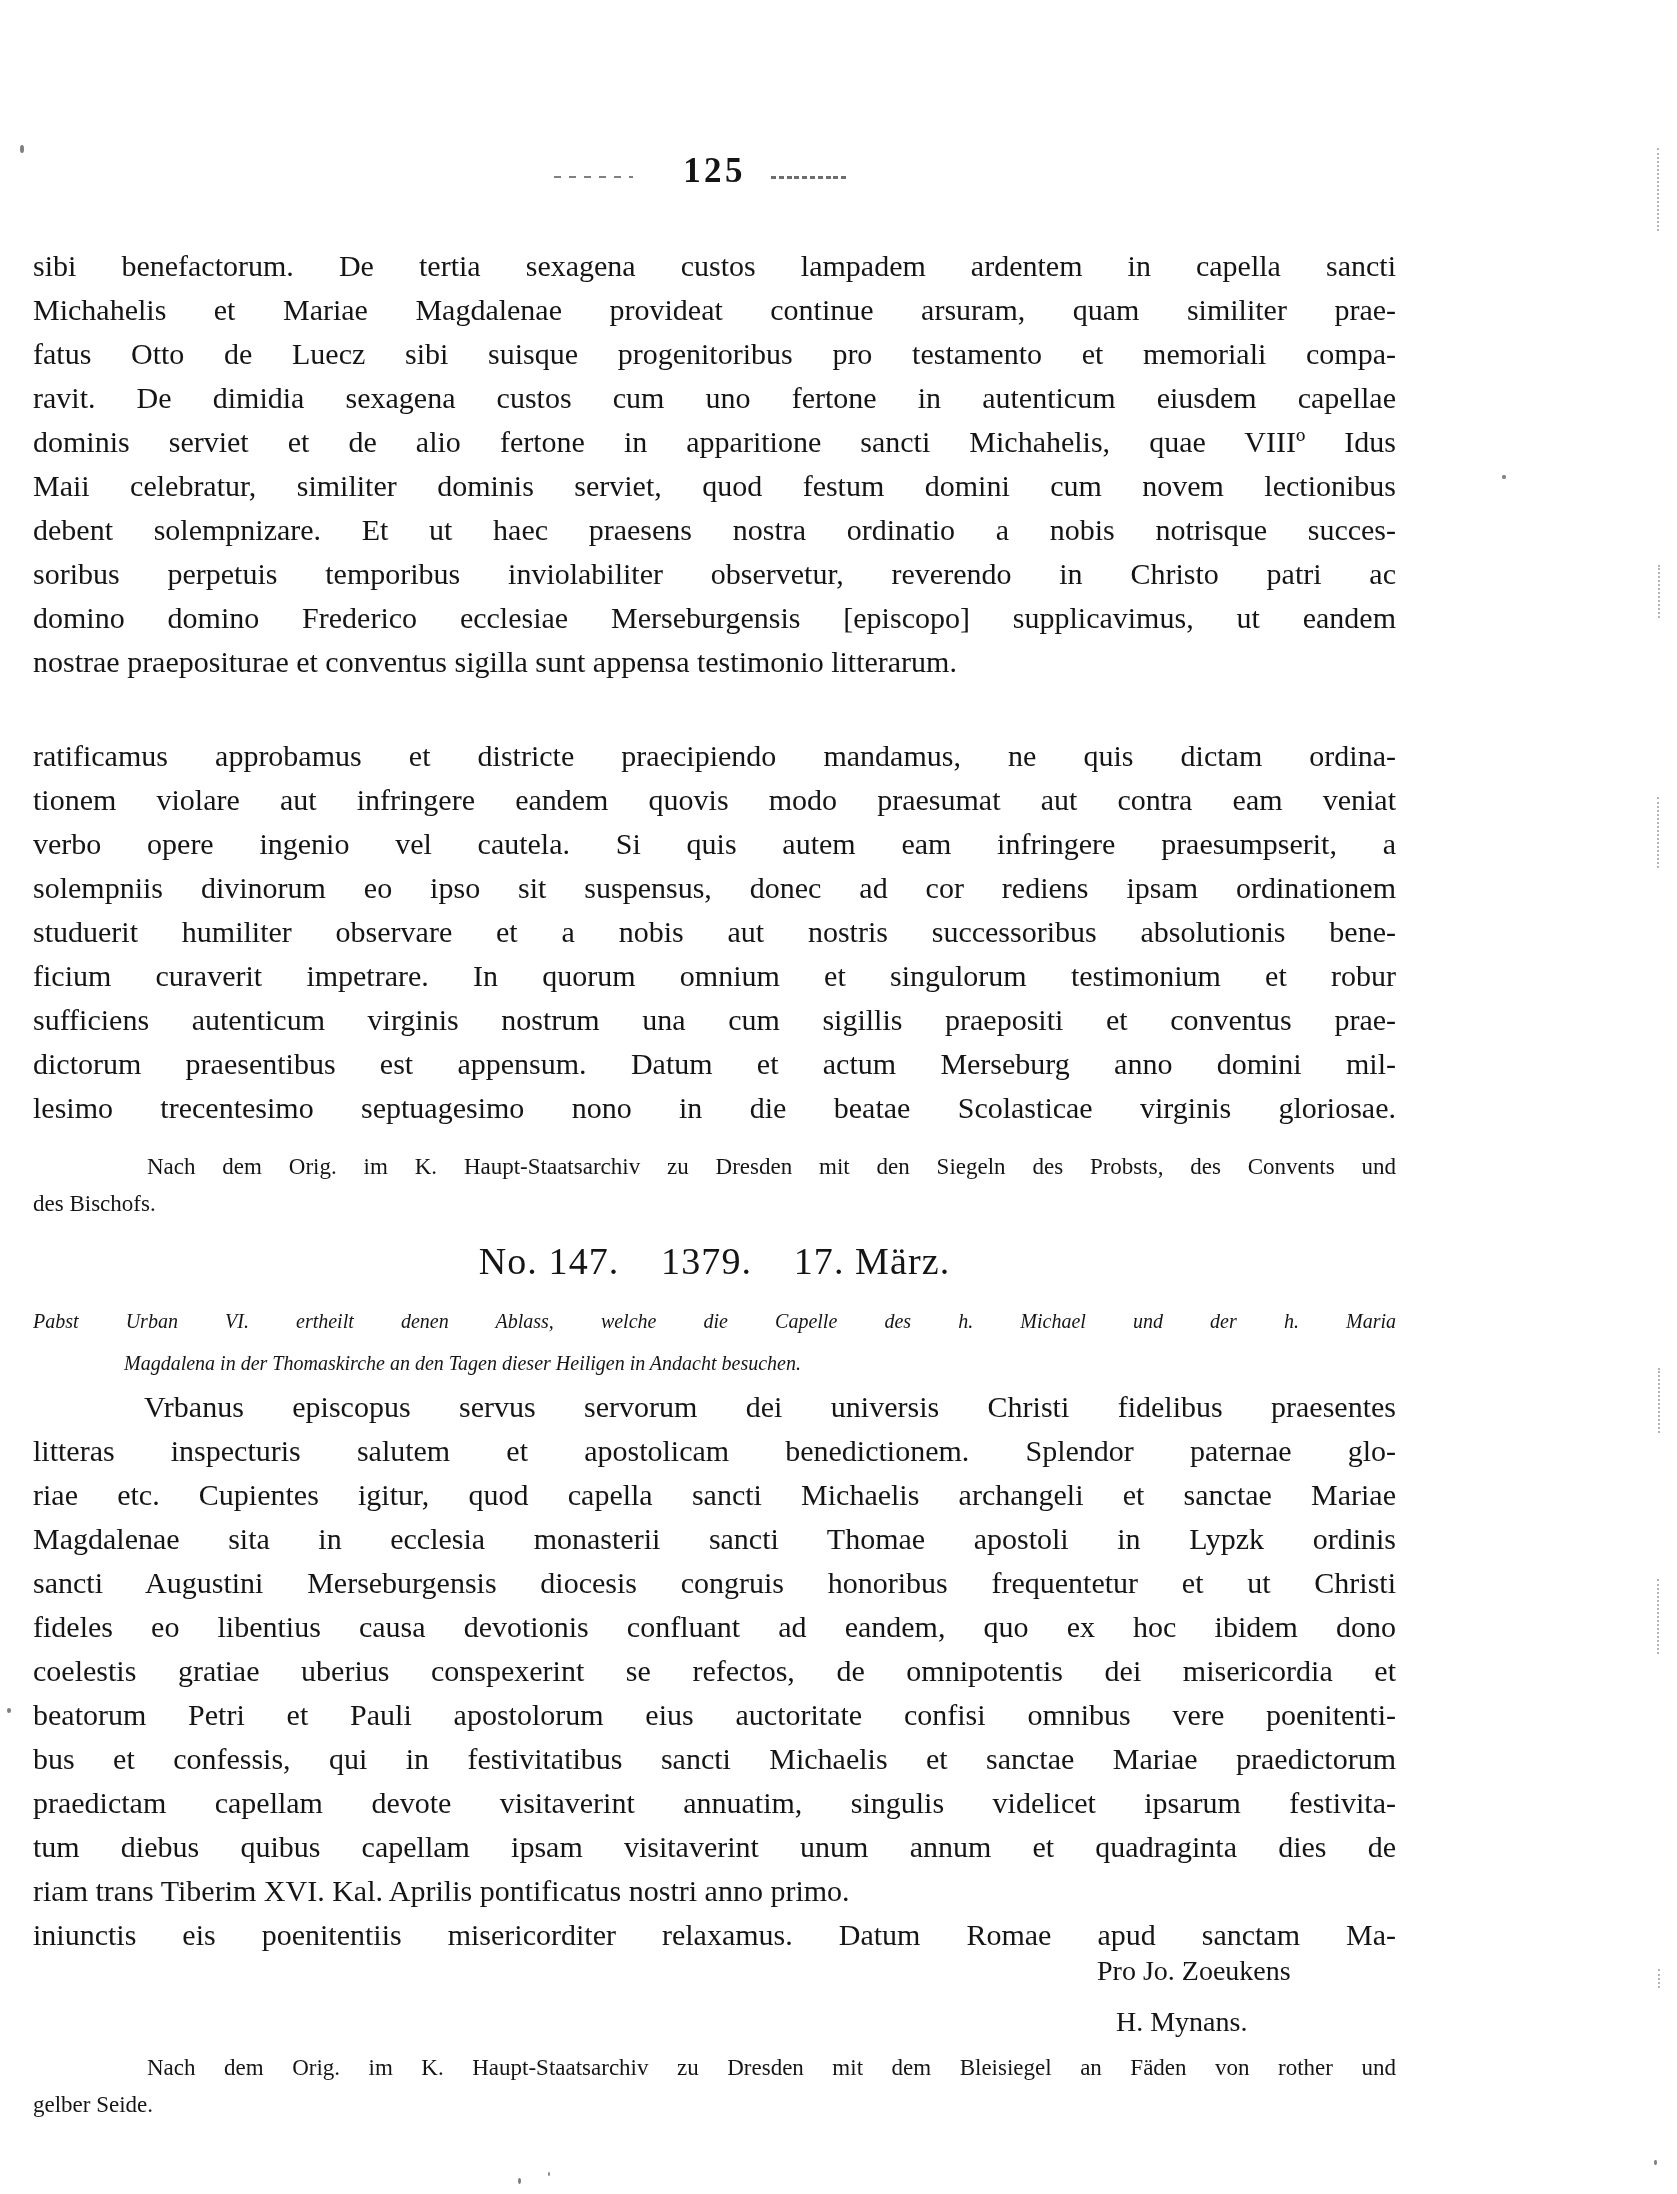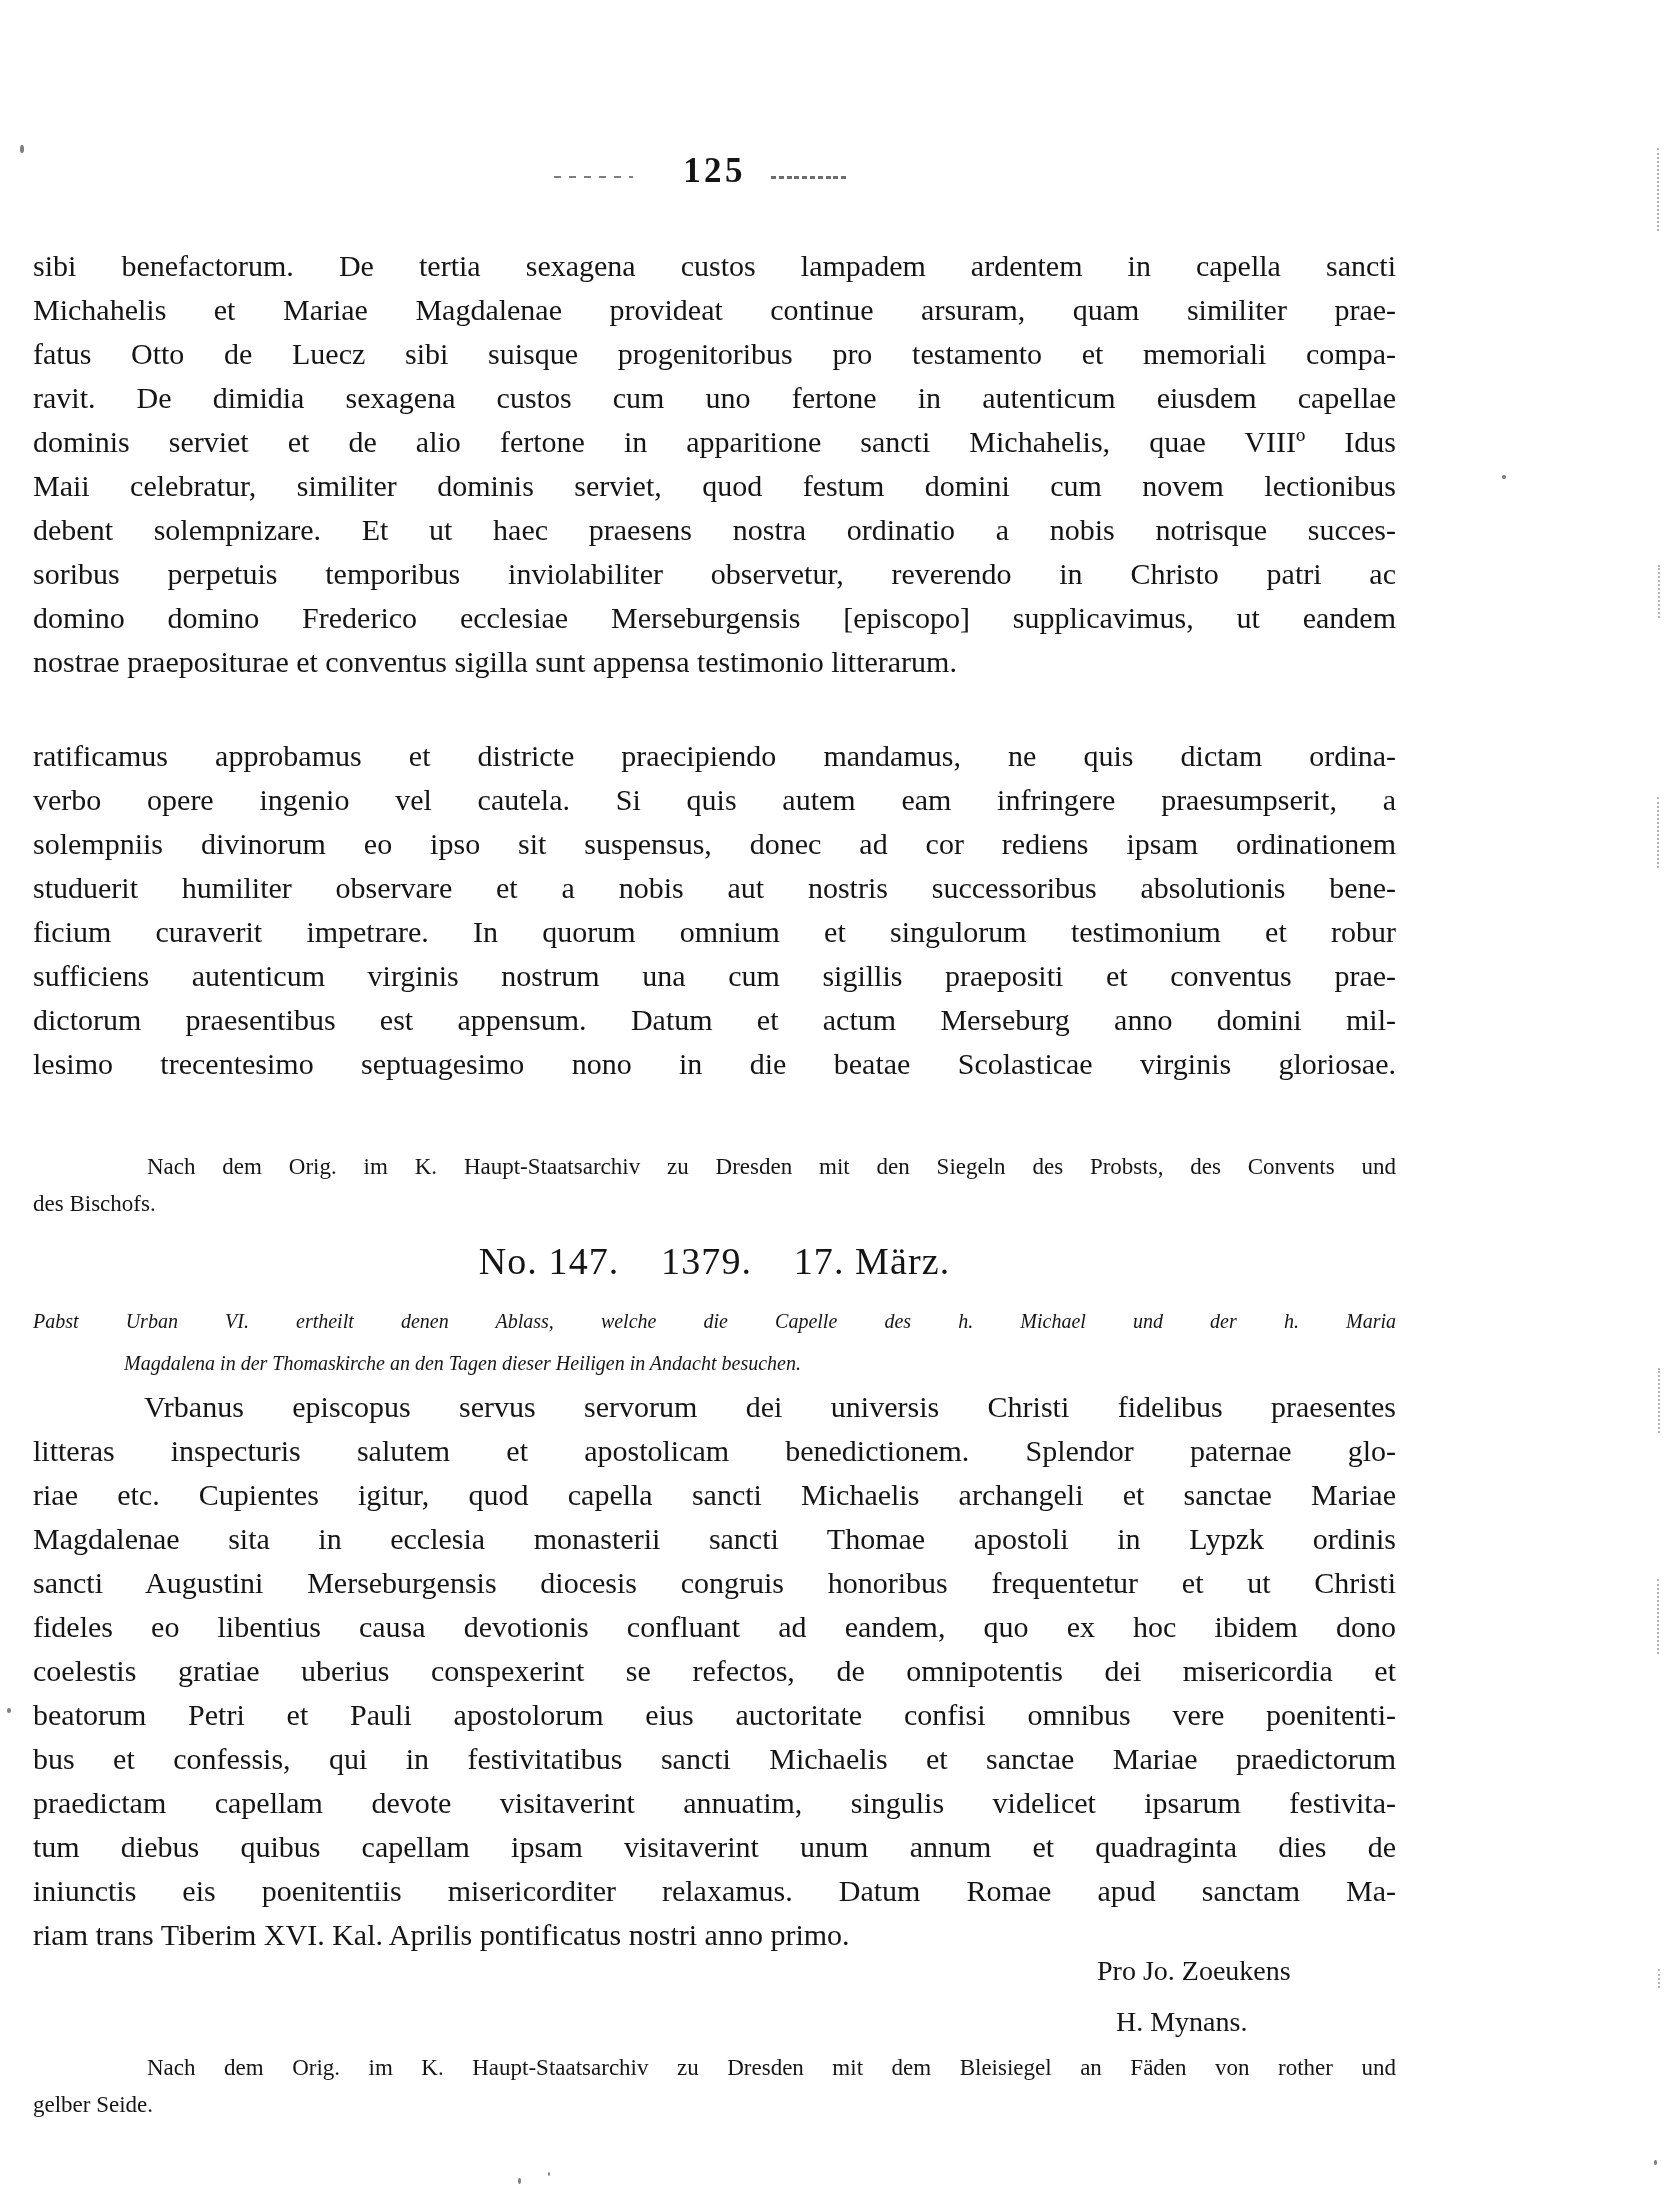--- a/index.html
+++ b/index.html
@@ -132,20 +132,21 @@
     <div class="line">dominis serviet et de alio fertone in apparitione sancti Michahelis, quae VIIIº Idus</div>
     <div class="line">Maii celebratur, similiter dominis serviet, quod festum domini cum novem lectionibus</div>
     <div class="line">debent solempnizare. Et ut haec praesens nostra ordinatio a nobis notrisque succes-</div>
     <div class="line">soribus perpetuis temporibus inviolabiliter observetur, reverendo in Christo patri ac</div>
     <div class="line">domino domino Frederico ecclesiae Merseburgensis [episcopo] supplicavimus, ut eandem</div>
     <div class="line short">nostrae praepositurae et conventus sigilla sunt appensa testimonio litterarum.</div>
   </div>
 
   <div class="col" id="block-b">
     <div class="line">ratificamus approbamus et districte praecipiendo mandamus, ne quis dictam ordina-</div>
+    <div class="line">tionem violare aut infringere eandem quovis modo praesumat aut contra eam veniat</div>
     <div class="line">verbo opere ingenio vel cautela. Si quis autem eam infringere praesumpserit, a</div>
     <div class="line">solempniis divinorum eo ipso sit suspensus, donec ad cor rediens ipsam ordinationem</div>
     <div class="line">studuerit humiliter observare et a nobis aut nostris successoribus absolutionis bene-</div>
     <div class="line">ficium curaverit impetrare. In quorum omnium et singulorum testimonium et robur</div>
     <div class="line">sufficiens autenticum virginis nostrum una cum sigillis praepositi et conventus prae-</div>
     <div class="line">dictorum praesentibus est appensum. Datum et actum Merseburg anno domini mil-</div>
     <div class="line">lesimo trecentesimo septuagesimo nono in die beatae Scolasticae virginis gloriosae.</div>
   </div>
 
   <div class="col" id="note-1">
@@ -169,22 +170,22 @@
     <div class="line">litteras inspecturis salutem et apostolicam benedictionem. Splendor paternae glo-</div>
     <div class="line">riae etc. Cupientes igitur, quod capella sancti Michaelis archangeli et sanctae Mariae</div>
     <div class="line">Magdalenae sita in ecclesia monasterii sancti Thomae apostoli in Lypzk ordinis</div>
     <div class="line">sancti Augustini Merseburgensis diocesis congruis honoribus frequentetur et ut Christi</div>
     <div class="line">fideles eo libentius causa devotionis confluant ad eandem, quo ex hoc ibidem dono</div>
     <div class="line">coelestis gratiae uberius conspexerint se refectos, de omnipotentis dei misericordia et</div>
     <div class="line">beatorum Petri et Pauli apostolorum eius auctoritate confisi omnibus vere poenitenti-</div>
     <div class="line">bus et confessis, qui in festivitatibus sancti Michaelis et sanctae Mariae praedictorum</div>
     <div class="line">praedictam capellam devote visitaverint annuatim, singulis videlicet ipsarum festivita-</div>
     <div class="line">tum diebus quibus capellam ipsam visitaverint unum annum et quadraginta dies de</div>
+    <div class="line short">riam trans Tiberim XVI. Kal. Aprilis pontificatus nostri anno primo.</div>
     <div class="line">iniunctis eis poenitentiis misericorditer relaxamus. Datum Romae apud sanctam Ma-</div>
-    <div class="line short">riam trans Tiberim XVI. Kal. Aprilis pontificatus nostri anno primo.</div>
   </div>
 
   <div class="signatures">
     <div class="sig-line">Pro Jo. Zoeukens</div>
     <div class="sig-line sig2">H. Mynans.</div>
   </div>
 
   <div class="col" id="note-2">
     <div class="note-line ind">Nach dem Orig. im K. Haupt-Staatsarchiv zu Dresden mit dem Bleisiegel an Fäden von rother und</div>
     <div class="note-line short">gelber Seide.</div>

